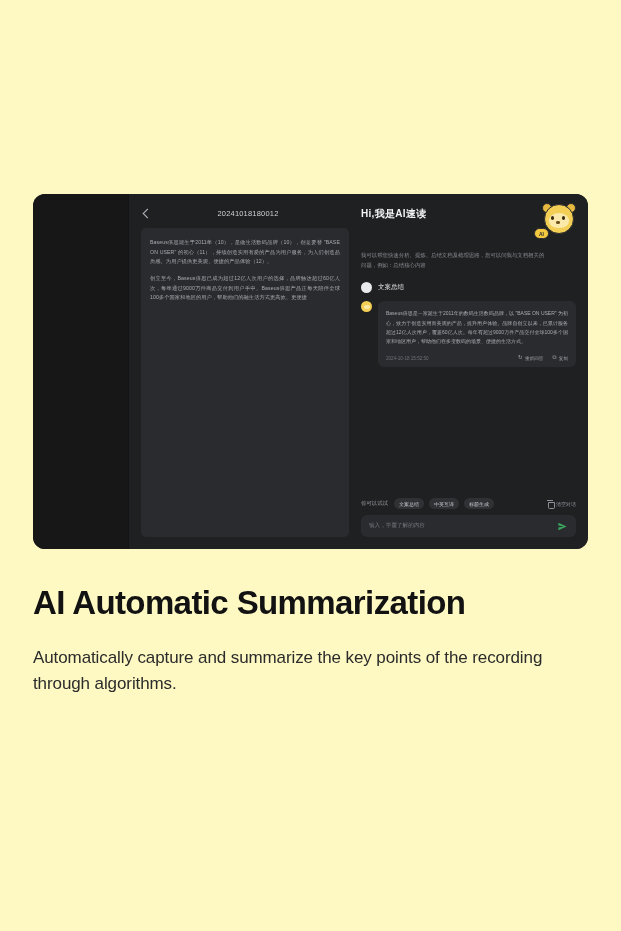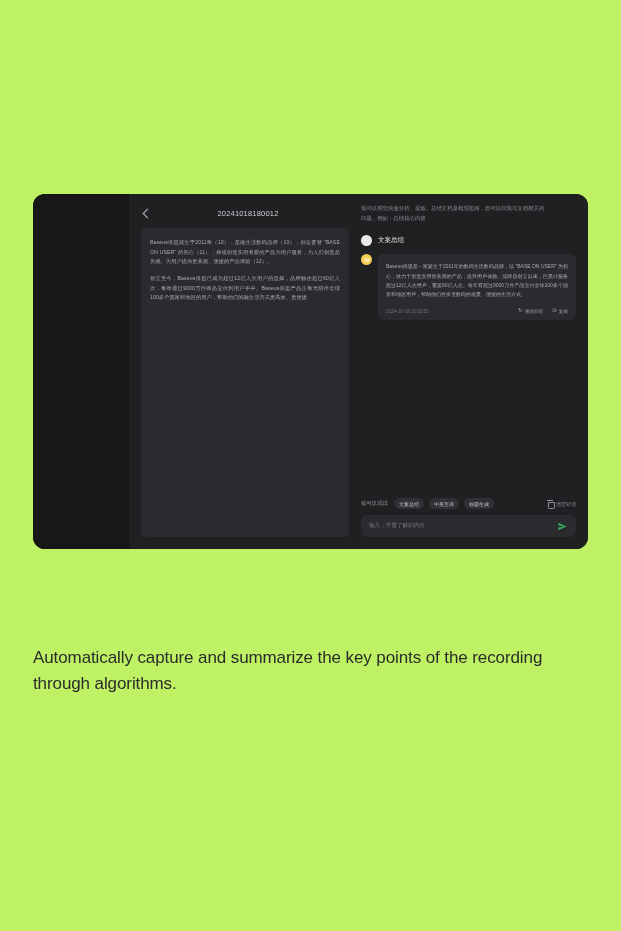--- a/index.html
+++ b/index.html
@@ -6,21 +6,21 @@
   html, body {
     margin: 0; padding: 0;
     width: 621px; height: 931px;
     background: #ffffff;
     font-family: "Liberation Sans", sans-serif;
     overflow: hidden;
   }
   .page {
     position: relative;
     width: 621px; height: 931px;
-    background: #bef264;
+    background: #fef9c3;
   }
 
   
   .device {
     position: absolute;
     left: 33px; top: 194px;
     width: 555px; height: 355px;
     background: #1b1b1d;
     border-radius: 12px;
     overflow: hidden;
@@ -360,20 +360,33 @@
           <span class="doc-title">20241018180012</span>
         </div>
         <div class="doc-body">
           <p class="doc-para">Baseus倍思诞生于2011年（10），是做生活数码品牌（10），创意要替 "BASE ON USER" 的初心（11），持续创造实用有爱的产品为用户服务，为人们创造品质感、为用户提供更美观、便捷的产品体验（12）。</p>
           <p class="doc-para">创立至今，Baseus倍思已成为超过12亿人次用户的选择，品牌触达超过60亿人次，每年通过9000万件商品交付到用户手中。Baseus倍思产品正每天陪伴全球100多个国家和地区的用户，帮助他们的融生活方式更高效、更便捷</p>
         </div>
       </div>
 
       <div class="ai-pane">
 
+        <div class="ai-head">
+          <div class="ai-greeting">Hi,我是AI速读</div>
+          <div class="mascot">
+            <div class="ear-l"></div>
+            <div class="ear-r"></div>
+            <div class="head"></div>
+            <div class="face"></div>
+            <div class="eye l"></div>
+            <div class="eye r"></div>
+            <div class="nose"></div>
+            <div class="badge">AI</div>
+          </div>
+        </div>
 
         <p class="ai-intro">我可以帮您快速分析、提炼、总结文档及梳理思路，您可以问我与文档相关的问题，例如：总结核心内容</p>
 
         <div class="msg-row">
           <span class="av user"></span>
           <span class="msg-user-text">文案总结</span>
         </div>
 
         <div class="bot-row">
           <span class="av bot"></span>
@@ -415,21 +428,21 @@
             </span>
           </div>
         </div>
 
       </div>
     </div>
   </div>
 
   <div class="copy">
     <h1 class="headline">
-      <br>
+      <span>AI Automatic Summarization</span><br>
     </h1>
     <p class="subcopy">
       <span>Automatically capture and summarize the key points of</span>
       <span>the recording through algorithms.</span>
     </p>
   </div>
 
 </div>
 
 </body></html>

